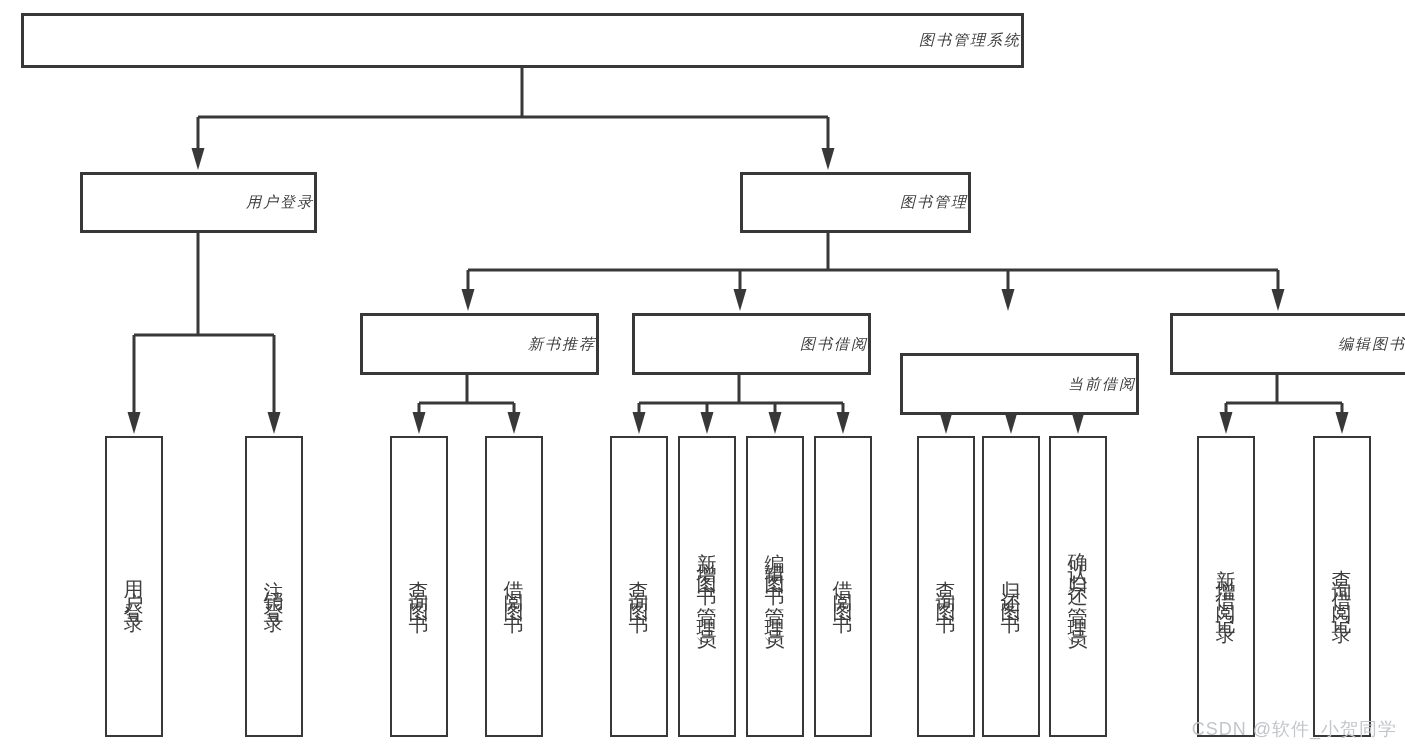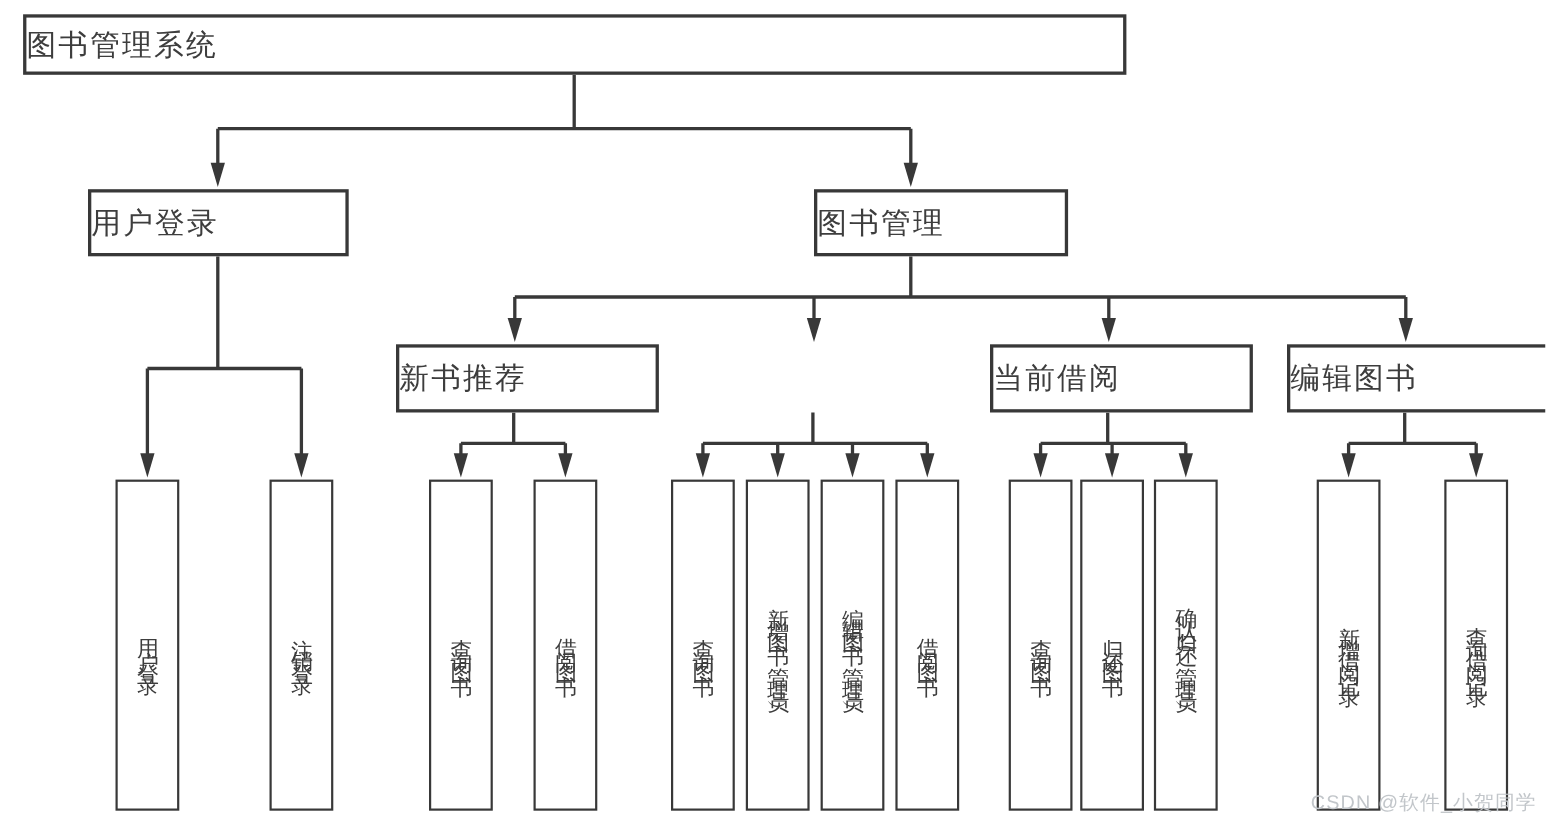--- a/index.html
+++ b/index.html
@@ -15,25 +15,26 @@
     font-family:"Liberation Sans", sans-serif;
     overflow:hidden;
   }
   .connector-layer{position:absolute;left:0;top:0;width:1405px;height:747px;}
   .connector-layer path{stroke:var(--line);stroke-width:3;fill:none;}
   .connector-layer polygon{fill:var(--line);stroke:none;}
   .node{
     position:absolute;
     border:3px solid var(--line);
     background:#fff;
-    display:flex;align-items:center;justify-content:flex-start;
+    display:flex;align-items:center;justify-content:flex-end;
     color:var(--text);
-    font-size:27px;
+    font-size:15px;
     letter-spacing:2px;
     box-sizing:border-box;
+    font-style:italic;
   }
   .leaf{
     position:absolute;
     width:58px;height:301px;top:436px;
     border:2px solid var(--line);
     background:#fff;
     display:flex;align-items:center;justify-content:center;
     box-sizing:border-box;
   }
   .leaf .vtext{
@@ -50,21 +51,21 @@
     font-size:18px;
     color:#c2c6ca;
     letter-spacing:1px;
     white-space:nowrap;
   }
   
   .root-box{left:21px;top:13px;width:1003px;height:55px;}
   .l2a{left:80px;top:172px;width:237px;height:61px;}
   .l2b{left:712px;top:172px;width:231px;height:61px;margin-left:28px;}
   .l3{top:313px;width:239px;height:62px;}
-  .l3a{left:360px;} .l3b{left:632px;} .l3c{left:900px;} .l3d{left:1170px;}
+  .l3a{left:360px;} .l3b{left:632px;} .l3c{left:900px;margin-top:40px;} .l3d{left:1170px;}
   .lf1{left:105px;} .lf2{left:245px;}
   .lf3{left:390px;} .lf4{left:485px;}
   .lf5{left:610px;} .lf6{left:678px;} .lf7{left:746px;} .lf8{left:814px;}
   .lf9{left:917px;} .lf10{left:982px;} .lf11{left:1049px;}
   .lf12{left:1197px;} .lf13{left:1313px;}
 </style>
 </head>
 <body>
 
 <div class="canvas">
@@ -119,20 +120,23 @@
   <div class="node l2a">
     <span>用户登录</span>
   </div>
   <div class="node l2b">
     <span>图书管理</span>
   </div>
 
   <div class="node l3 l3a">
     <span>新书推荐</span>
   </div>
+  <div class="node l3 l3b">
+    <span>图书借阅</span>
+  </div>
   <div class="node l3 l3c">
     <span>当前借阅</span>
   </div>
   <div class="node l3 l3d">
     <span>编辑图书</span>
   </div>
 
   <div class="leaf lf1">
     <span class="vtext">用户登录</span>
   </div>

